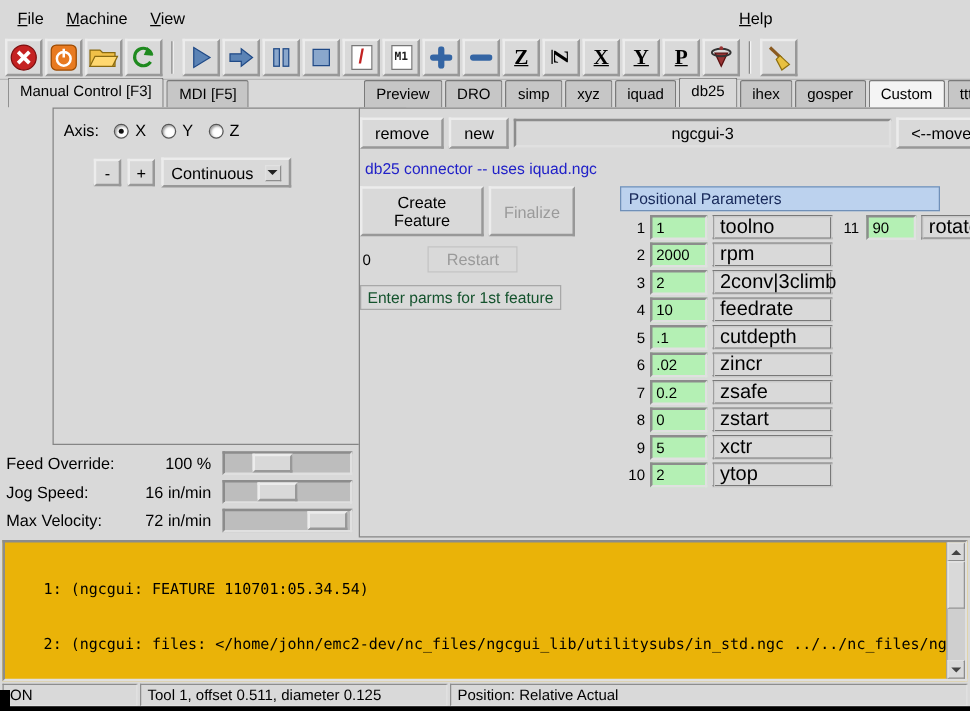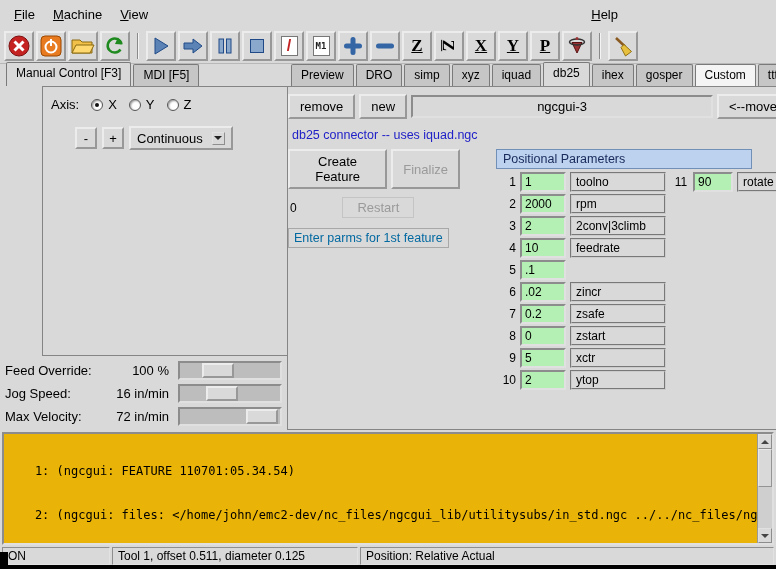--- a/index.html
+++ b/index.html
@@ -58,29 +58,29 @@
   .ngc-topbar { display:flex; gap:4px; align-items:center; }
   .ngc-entry { flex:1; height:23px; border:2px inset #e0e0e0; background:#d9d9d9; text-align:center; font-size:13px; font-family:inherit; }
   .ngc-desc { color:#2121c8; font-size:12.5px; margin:9px 0 7px 4px; }
   .ngc-columns { display:flex; gap:8px; }
   .ngc-left { width:172px; flex:0 0 auto; }
   .cf-row { display:flex; gap:4px; }
   .btn-disabled { color:#9a9a9a; border:2px outset #ececec; background:#d9d9d9; padding:3px 10px; font-size:13px; font-family:inherit; }
   .restart-row { display:flex; align-items:center; margin-top:8px; }
   .count-label { font-size:12px; padding-left:2px; }
   .restart-btn { margin:0 auto; color:#9a9a9a; background:#d9d9d9; border:1px solid #c4c4c4; font-size:13px; padding:2px 14px; font-family:inherit; }
-  .ngc-status { color:#0369a1; font-size:12.5px; border:1px solid #a8a8a8; padding:2px 5px; margin-top:10px; display:inline-block; }
+  .ngc-status { color:#14532d; font-size:12.5px; border:1px solid #a8a8a8; padding:2px 5px; margin-top:10px; display:inline-block; }
   .ngc-right { flex:1;margin-left:28px; }
   .params-header { background:#bcd2ee; border:1px solid #7090b8; color:#18295a; font-size:12.5px; padding:2px 6px; width:256px; margin-bottom:3px; }
   .prow { display:flex; align-items:center; gap:4px; margin-bottom:2px; }
   .pnum { width:20px; text-align:right; font-size:12px; flex:0 0 auto; }
   .pnum2 { width:16px; text-align:center; font-size:12px; margin-left:3px; flex:0 0 auto; }
   .pentry { width:46px; height:20px; border:2px inset #e0e0e0; background:#b4f0b4; font-size:12px; padding:0 3px; font-family:inherit; flex:0 0 auto; }
   .pentry2 { width:40px; }
-  .pname { width:96px; height:20px; border:2px groove #cccccc; background:#d9d9d9; font-size:12px; display:flex; align-items:center; padding:0 4px; flex:0 0 auto; }
+  .pname { width:96px; height:20px; border:2px groove #cccccc; background:#d9d9d9; font-size:16px; display:flex; align-items:center; padding:0 4px; flex:0 0 auto; }
   .pname2 { width:50px; }
 
   
   .terminal { position:absolute; left:2px; top:432px; width:772px; height:113px; border:2px inset #e0e0e0; background:#eab308; display:flex; }
   .term-text { flex:1; overflow:hidden; font-family:"DejaVu Sans Mono",monospace; font-size:12px; line-height:14.5px; white-space:pre; padding:1px 2px; }
   .term-scroll { width:15px; background:#cfcfcf; border-left:1px solid #999; display:flex; flex-direction:column; flex:0 0 auto; }
   .scroll-arrow { height:15px; border:1px outset #e0e0e0; background:#d9d9d9; display:flex; align-items:center; justify-content:center; }
   .arrow-up::after { content:""; border:4px solid transparent; border-bottom-color:#444; margin-bottom:4px; }
   .arrow-down::after { content:""; border:4px solid transparent; border-top-color:#444; margin-top:4px; }
   .scroll-trough { flex:1; position:relative; }
@@ -315,20 +315,21 @@
           <span class="pname">2conv|3climb</span>
         </div>
         <div class="prow">
           <span class="pnum">4</span>
           <input class="pentry" value="10" style="">
           <span class="pname">feedrate</span>
         </div>
         <div class="prow">
           <span class="pnum">5</span>
           <input class="pentry" value=".1" style="">
+          <span class="pname">cutdepth</span>
         </div>
         <div class="prow">
           <span class="pnum">6</span>
           <input class="pentry" value=".02" style="">
           <span class="pname">zincr</span>
         </div>
         <div class="prow">
           <span class="pnum">7</span>
           <input class="pentry" value="0.2" style="">
           <span class="pname">zsafe</span>

